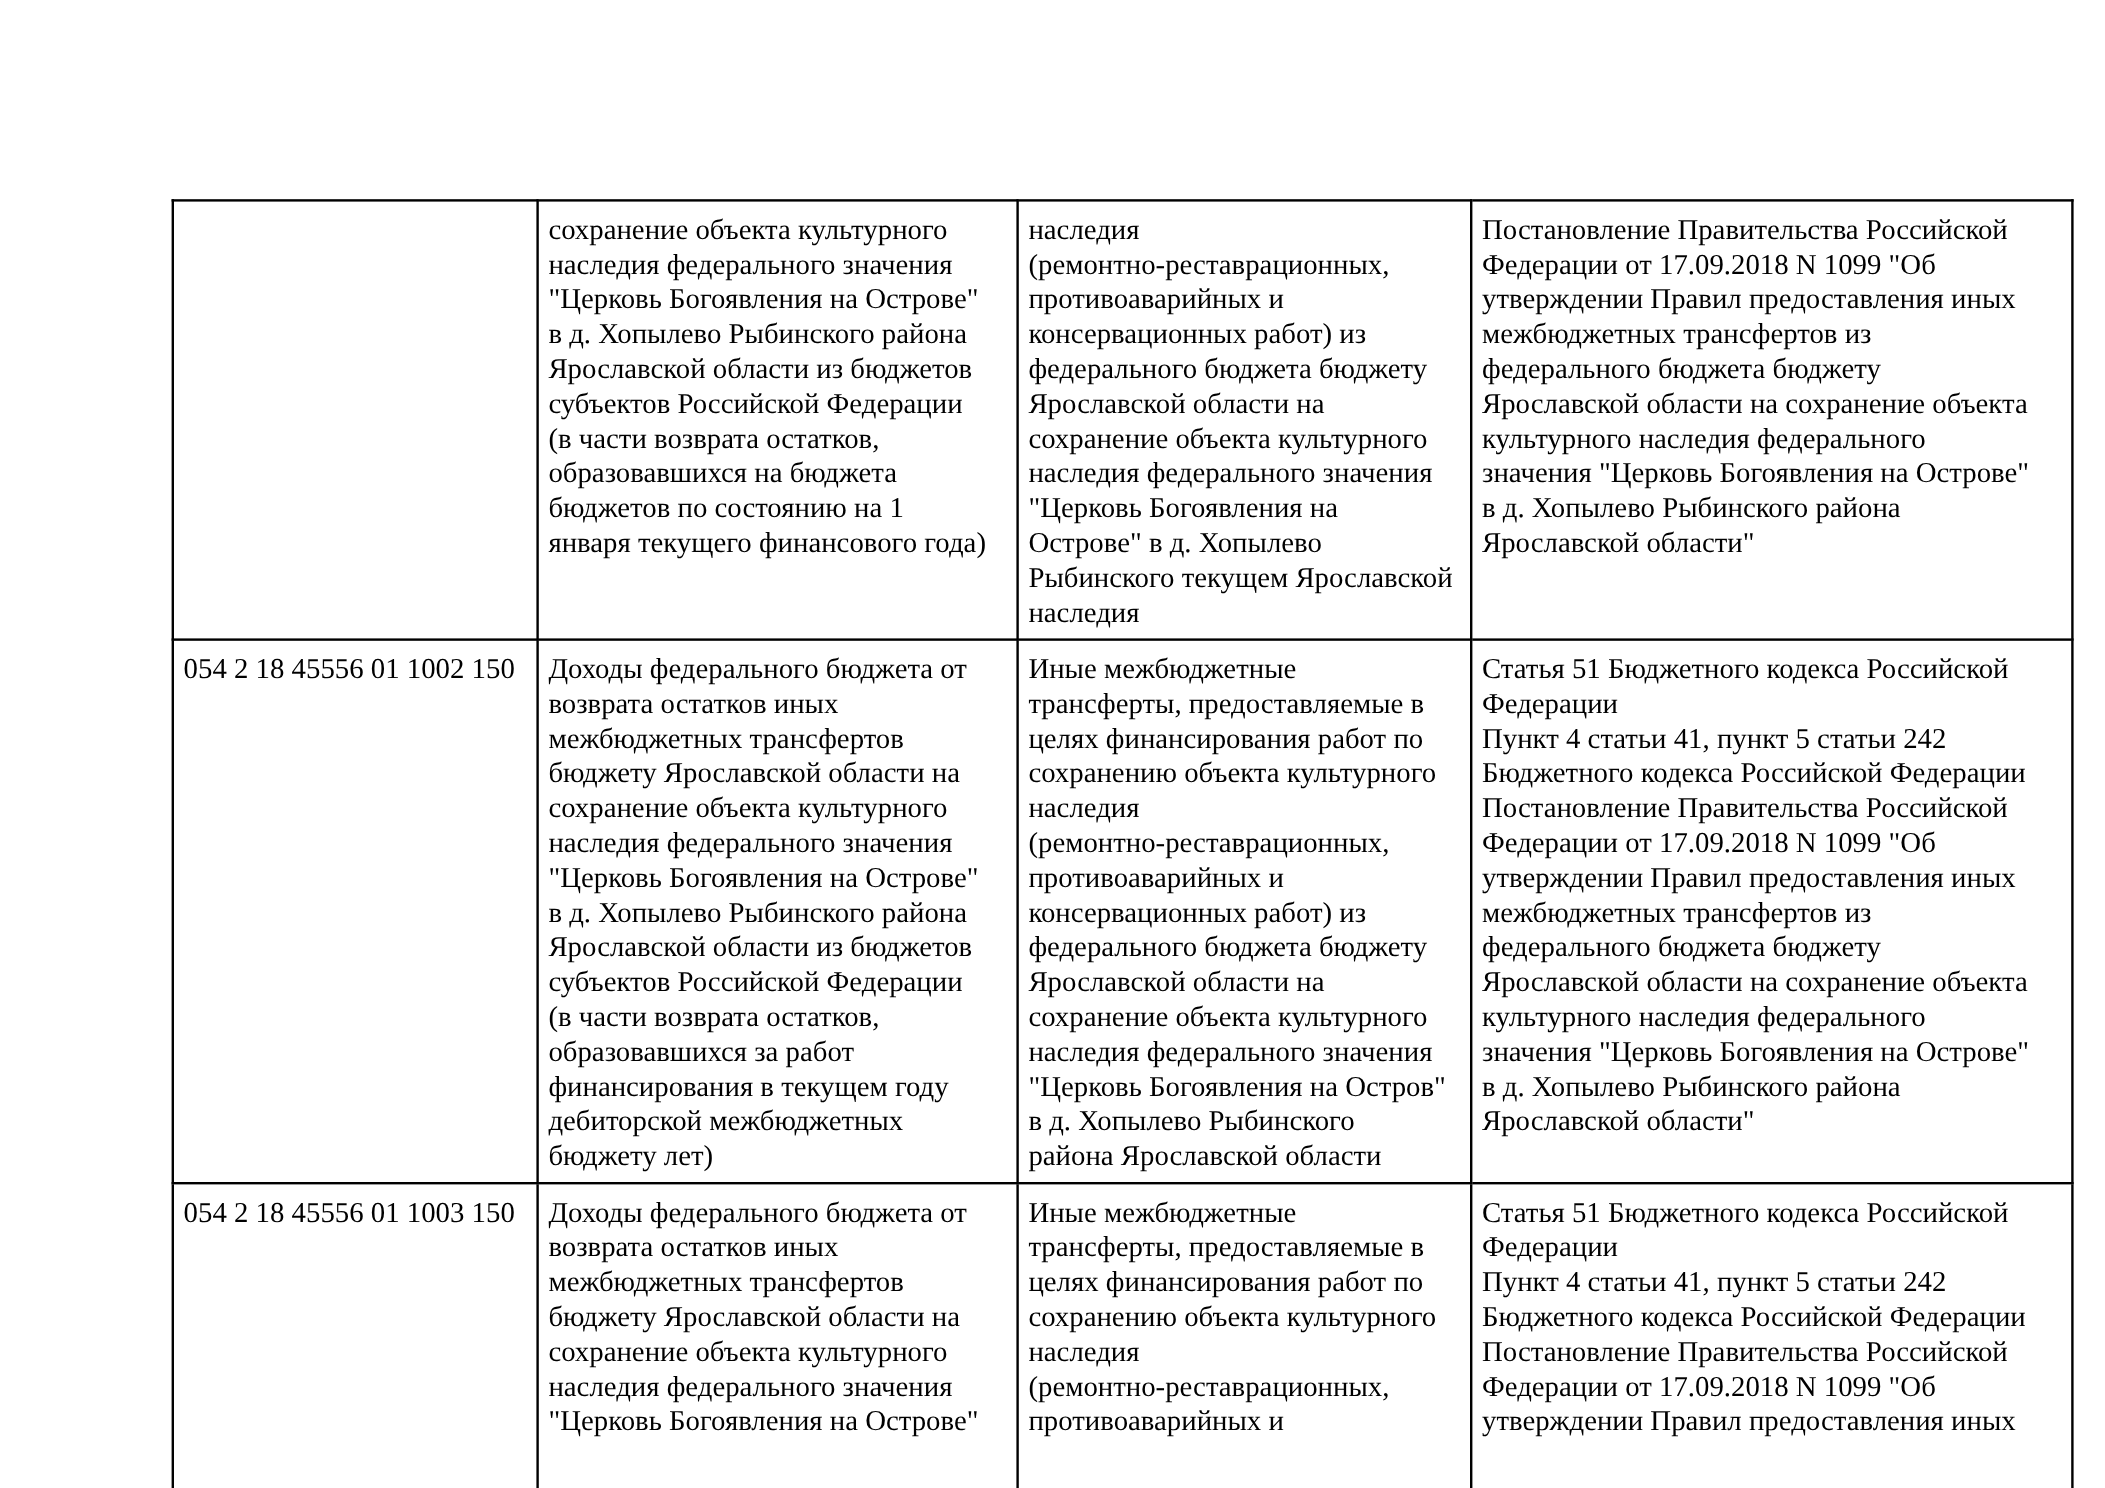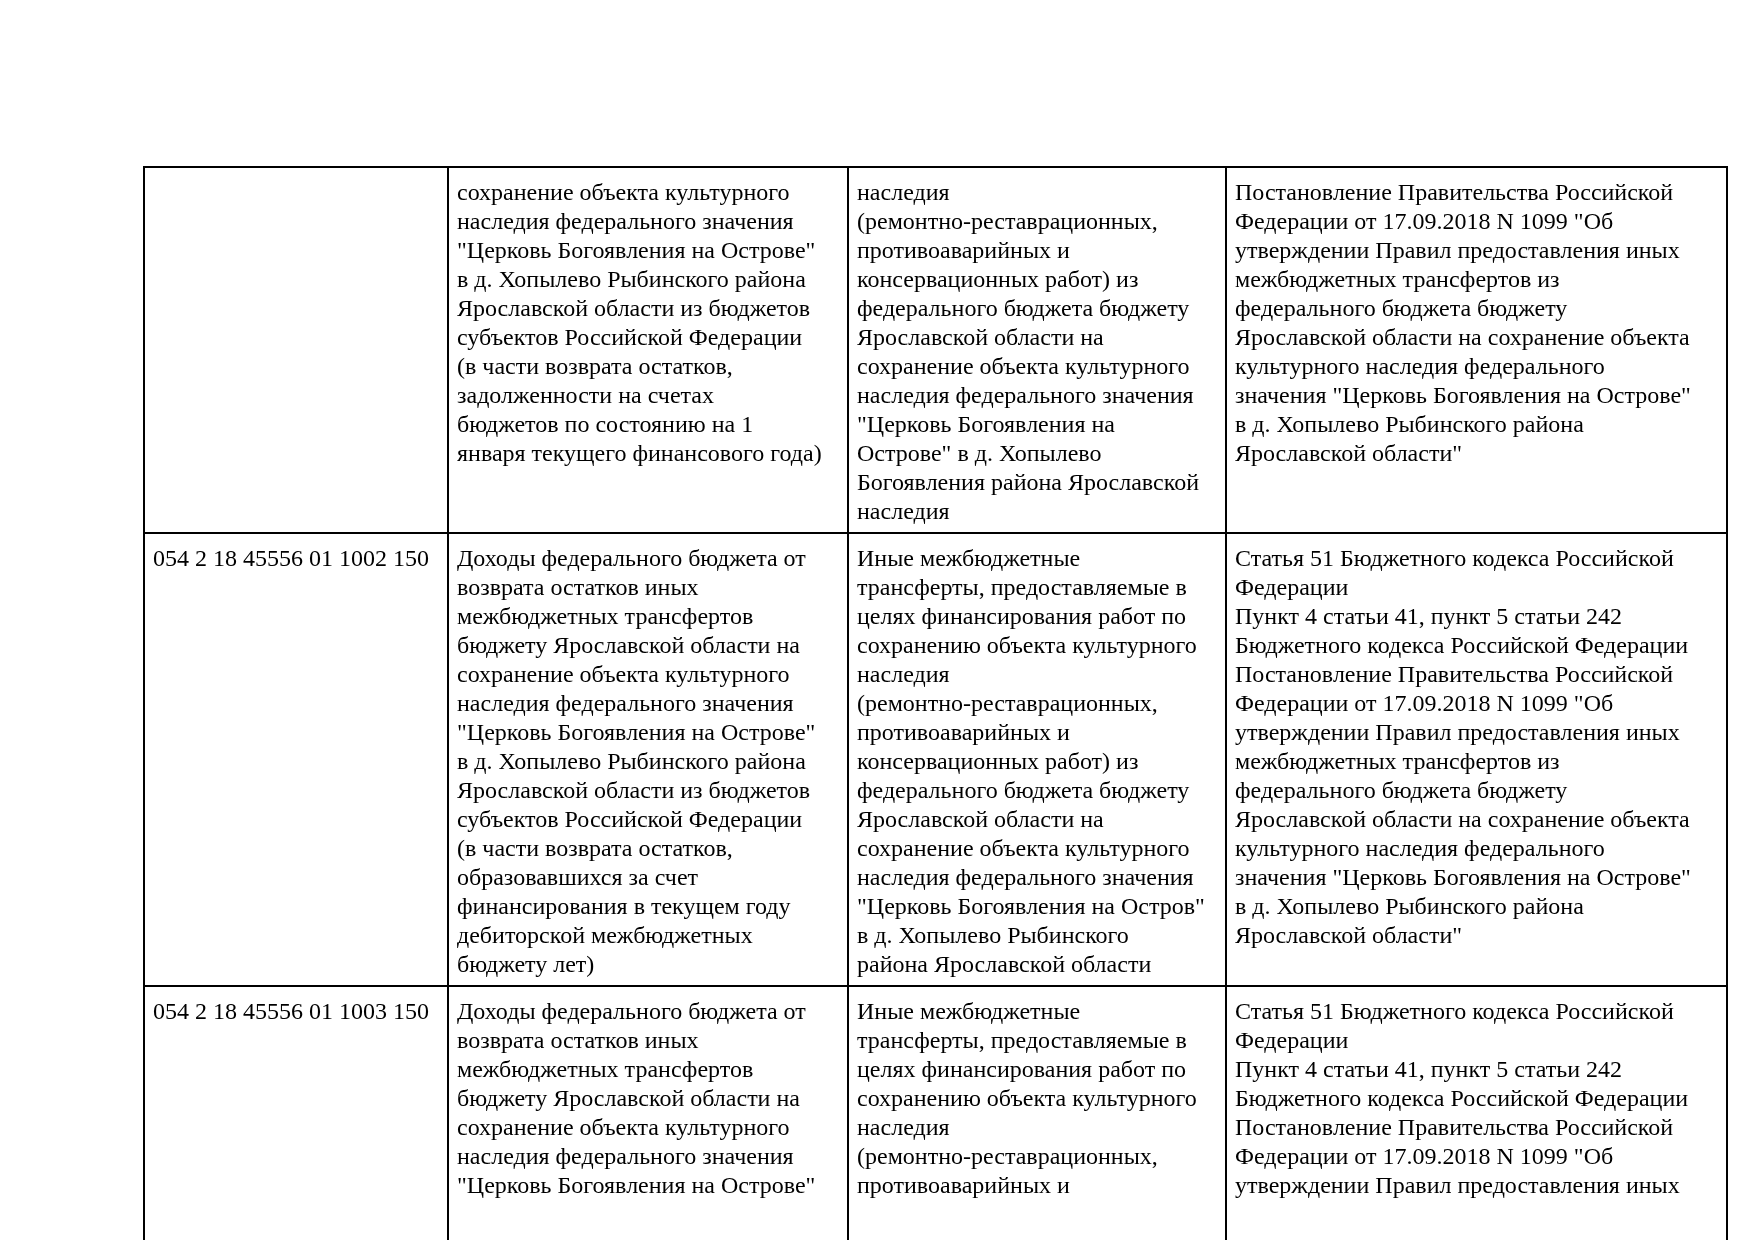--- a/index.html
+++ b/index.html
@@ -47,36 +47,36 @@
     <tr class="row-1">
       <td class="col-code"></td>
       <td>
           <div class="tline">сохранение объекта культурного</div>
           <div class="tline">наследия федерального значения</div>
           <div class="tline">"Церковь Богоявления на Острове"</div>
           <div class="tline">в д. Хопылево Рыбинского района</div>
           <div class="tline">Ярославской области из бюджетов</div>
           <div class="tline">субъектов Российской Федерации</div>
           <div class="tline">(в части возврата остатков,</div>
-          <div class="tline">задолженности на счетах</div>
+          <div class="tline">образовавшихся на бюджета</div>
           <div class="tline">бюджетов по состоянию на 1</div>
           <div class="tline">января текущего финансового года)</div>
         </td>
       <td>
           <div class="tline">наследия</div>
           <div class="tline">(ремонтно-реставрационных,</div>
           <div class="tline">противоаварийных и</div>
           <div class="tline">консервационных работ) из</div>
           <div class="tline">федерального бюджета бюджету</div>
           <div class="tline">Ярославской области на</div>
           <div class="tline">сохранение объекта культурного</div>
           <div class="tline">наследия федерального значения</div>
           <div class="tline">"Церковь Богоявления на</div>
           <div class="tline">Острове" в д. Хопылево</div>
-          <div class="tline">Богоявления района Ярославской</div>
+          <div class="tline">Рыбинского текущем Ярославской</div>
           <div class="tline">наследия</div>
         </td>
       <td>
           <div class="tline">Постановление Правительства Российской</div>
           <div class="tline">Федерации от 17.09.2018 N 1099 "Об</div>
           <div class="tline">утверждении Правил предоставления иных</div>
           <div class="tline">межбюджетных трансфертов из</div>
           <div class="tline">федерального бюджета бюджету</div>
           <div class="tline">Ярославской области на сохранение объекта</div>
           <div class="tline">культурного наследия федерального</div>
@@ -92,21 +92,21 @@
           <div class="tline">возврата остатков иных</div>
           <div class="tline">межбюджетных трансфертов</div>
           <div class="tline">бюджету Ярославской области на</div>
           <div class="tline">сохранение объекта культурного</div>
           <div class="tline">наследия федерального значения</div>
           <div class="tline">"Церковь Богоявления на Острове"</div>
           <div class="tline">в д. Хопылево Рыбинского района</div>
           <div class="tline">Ярославской области из бюджетов</div>
           <div class="tline">субъектов Российской Федерации</div>
           <div class="tline">(в части возврата остатков,</div>
-          <div class="tline">образовавшихся за счет</div>
+          <div class="tline">образовавшихся за работ</div>
           <div class="tline">финансирования в текущем году</div>
           <div class="tline">дебиторской межбюджетных</div>
           <div class="tline">бюджету лет)</div>
         </td>
       <td>
           <div class="tline">Иные межбюджетные</div>
           <div class="tline">трансферты, предоставляемые в</div>
           <div class="tline">целях финансирования работ по</div>
           <div class="tline">сохранению объекта культурного</div>
           <div class="tline">наследия</div>

